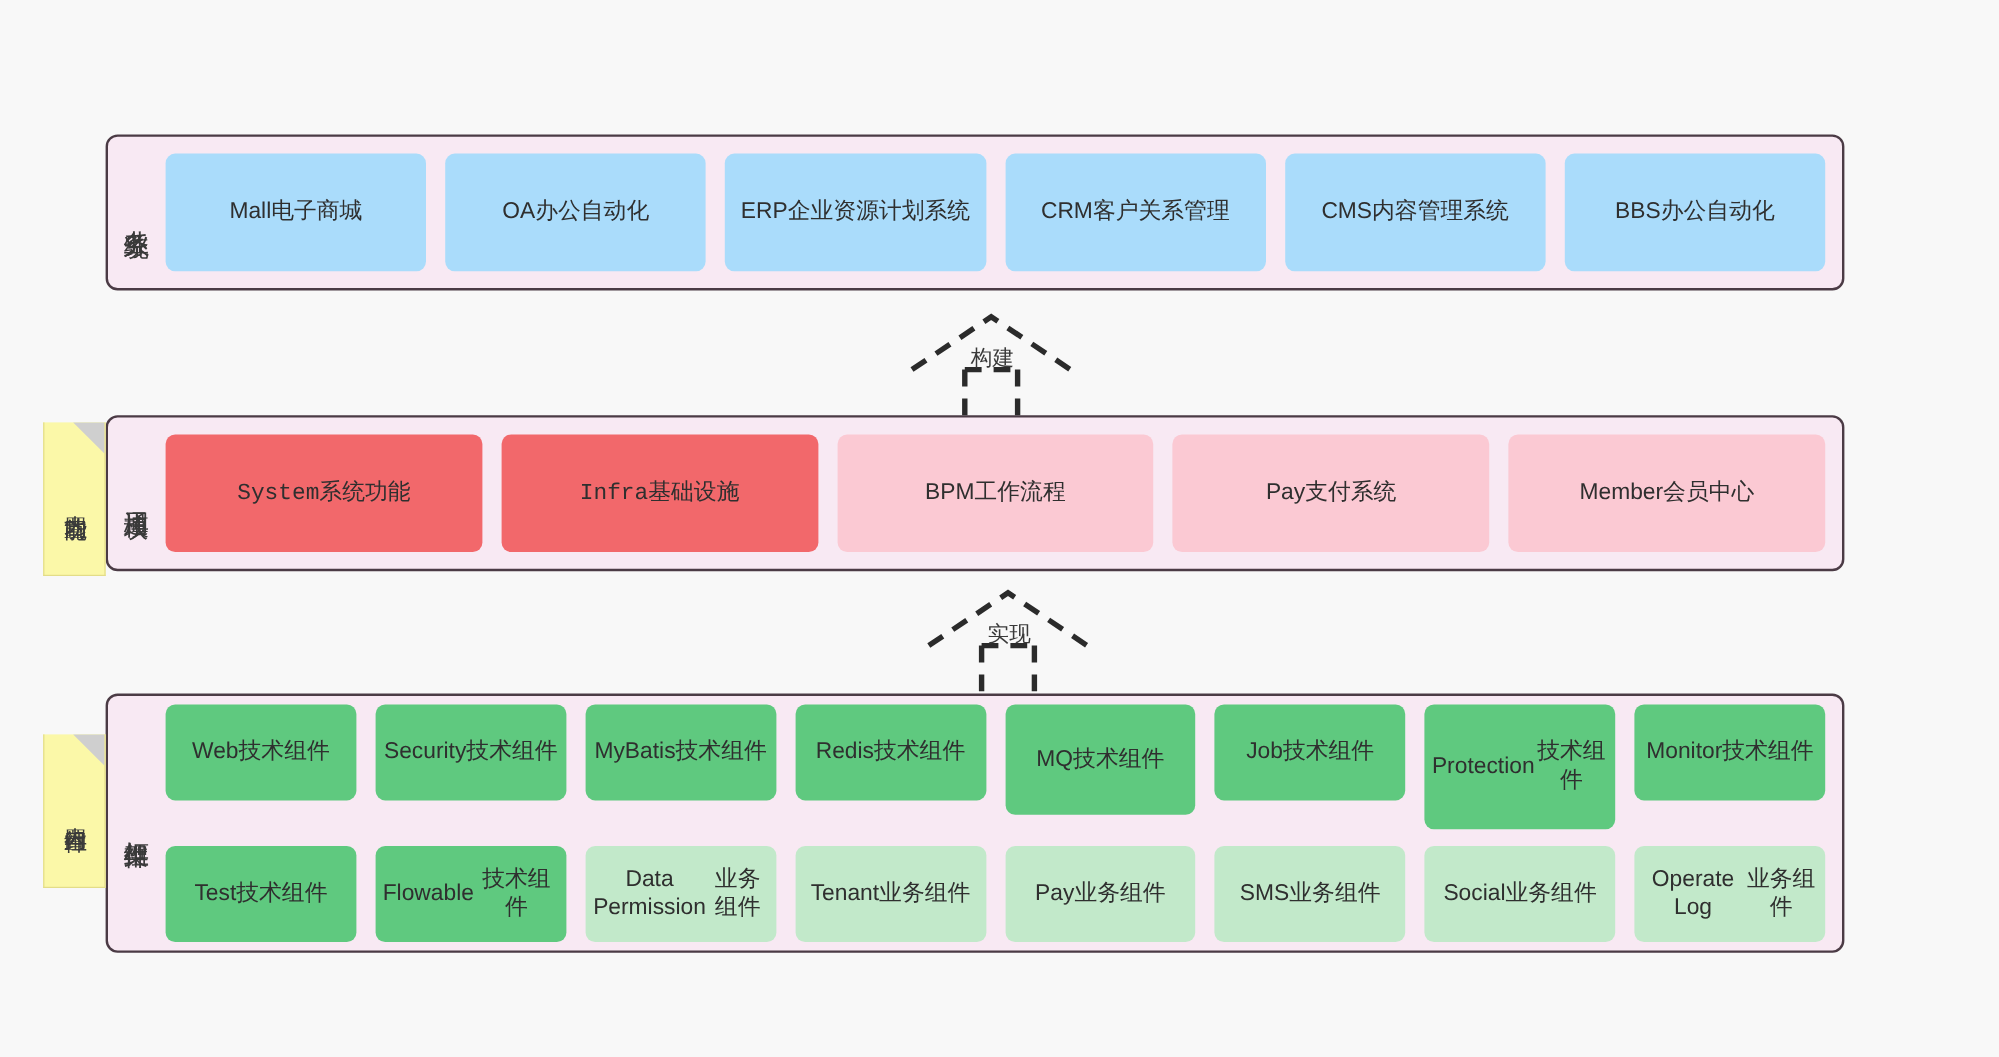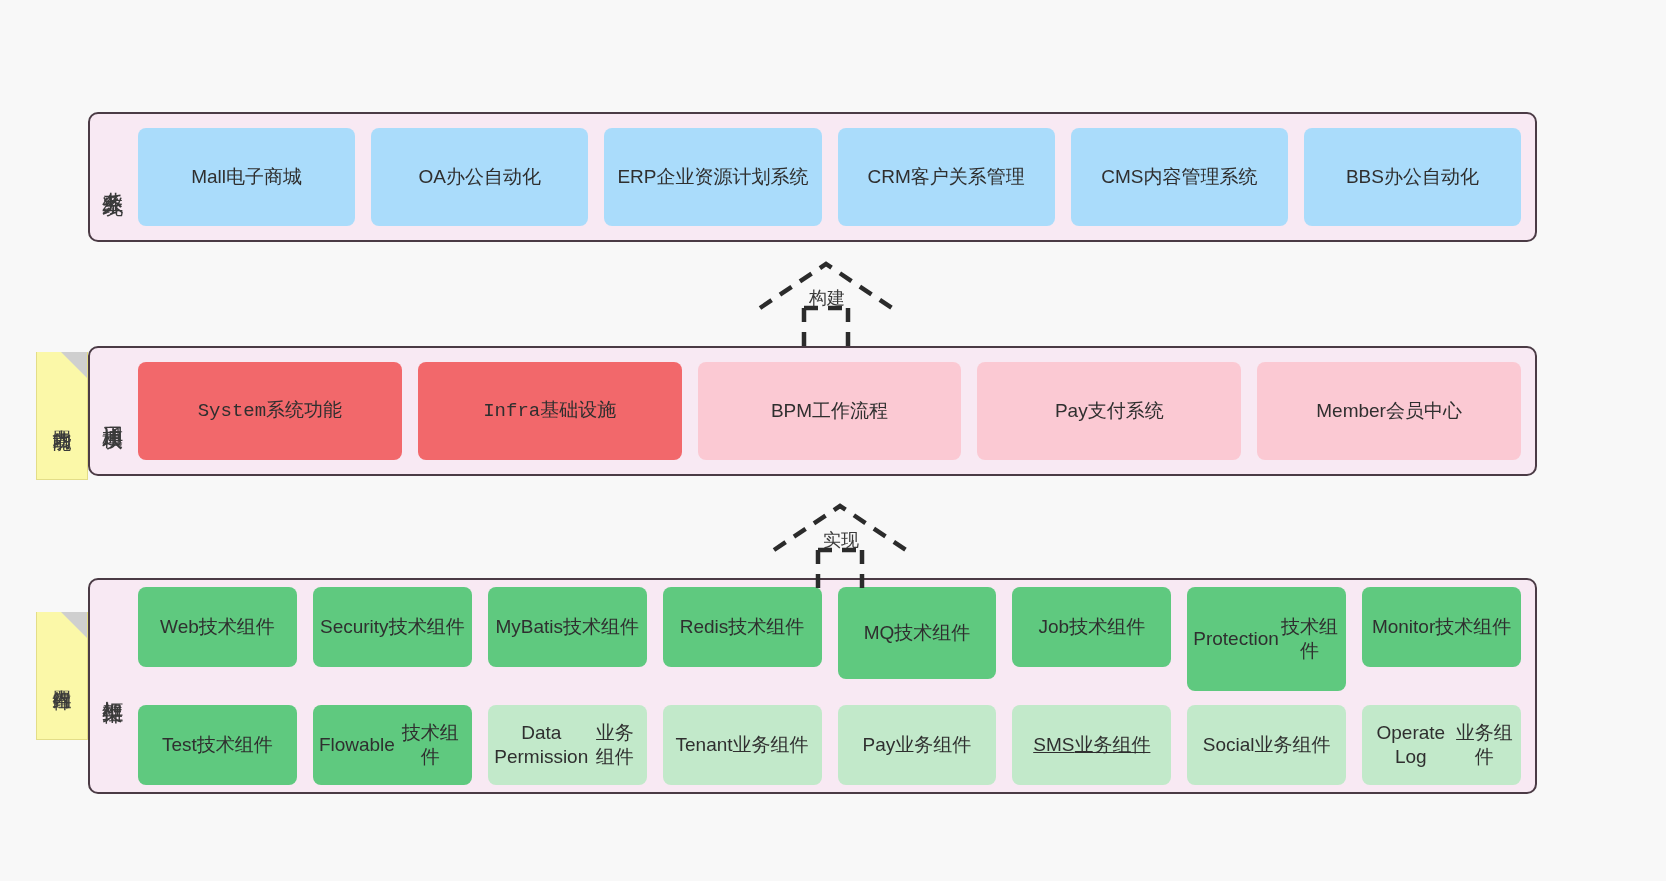--- a/index.html
+++ b/index.html
@@ -195,21 +195,21 @@
           <div class="en">Pay</div>
           <div class="cn">支付系统</div>
         </div>
         <div class="card c-pink">
           <div class="en">Member</div>
           <div class="cn">会员中心</div>
         </div>
       </div>
   </div>
 
-  <div class="rel" id="rel-implement" style="left:770px; top:500px; width:150px; height:88px;">
+  <div class="rel" id="rel-implement" style="left:770px; top:488px; width:150px; height:88px;">
     <svg width="150" height="88" viewBox="0 0 150 88">
       <path d="M4 50 L70 6 L136 50" fill="none" stroke="#2b2b2b" stroke-width="4.5" stroke-dasharray="14 10" stroke-linecap="butt"></path>
       <path d="M48 50 L48 88 M92 50 L92 88 M48 50 L92 50" fill="none" stroke="#2b2b2b" stroke-width="4.5" stroke-dasharray="14 10" stroke-linecap="butt"></path>
     </svg>
     <span class="rel-label" style="left:53px; top:28px;">实现</span>
   </div>
 
   <div class="note" id="note-framework" style="left:36px; top:612px; width:52px; height:128px;">
     <span>内置组件</span>
     <span class="fold"></span>
@@ -263,21 +263,21 @@
           <div class="cn">业务组件</div>
         </div>
         <div class="card c-lightgreen" style="flex: 0 0 calc(12.5% - 14px); height: 80px;">
           <div class="en">Tenant</div>
           <div class="cn">业务组件</div>
         </div>
         <div class="card c-lightgreen" style="flex: 0 0 calc(12.5% - 14px); height: 80px;">
           <div class="en">Pay</div>
           <div class="cn">业务组件</div>
         </div>
-        <div class="card c-lightgreen" style="flex: 0 0 calc(12.5% - 14px); height: 80px; text-decoration: underline;">
+        <div class="card c-lightgreen" style="flex: 0 0 calc(12.5% - 14px); height: 80px;">
           <div class="en">SMS</div>
           <div class="cn">业务组件</div>
         </div>
         <div class="card c-lightgreen" style="flex: 0 0 calc(12.5% - 14px); height: 80px;">
           <div class="en">Social</div>
           <div class="cn">业务组件</div>
         </div>
         <div class="card c-lightgreen" style="flex: 0 0 calc(12.5% - 14px); height: 80px;">
           <div class="en">Operate Log</div>
           <div class="cn">业务组件</div>

